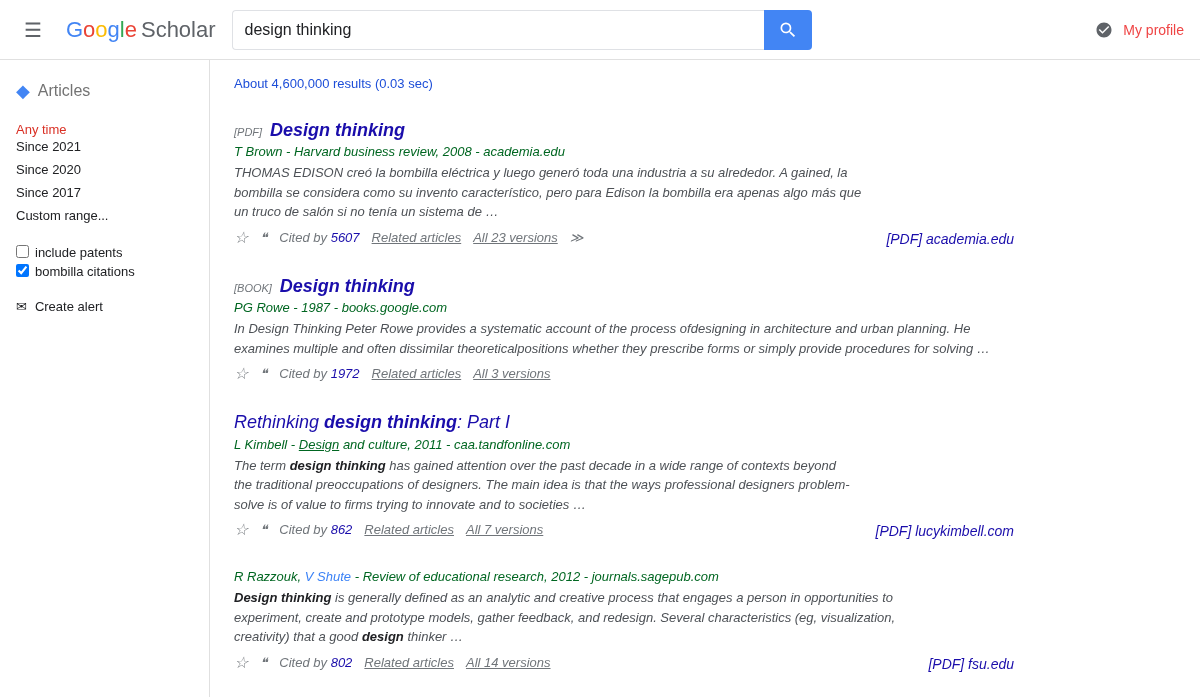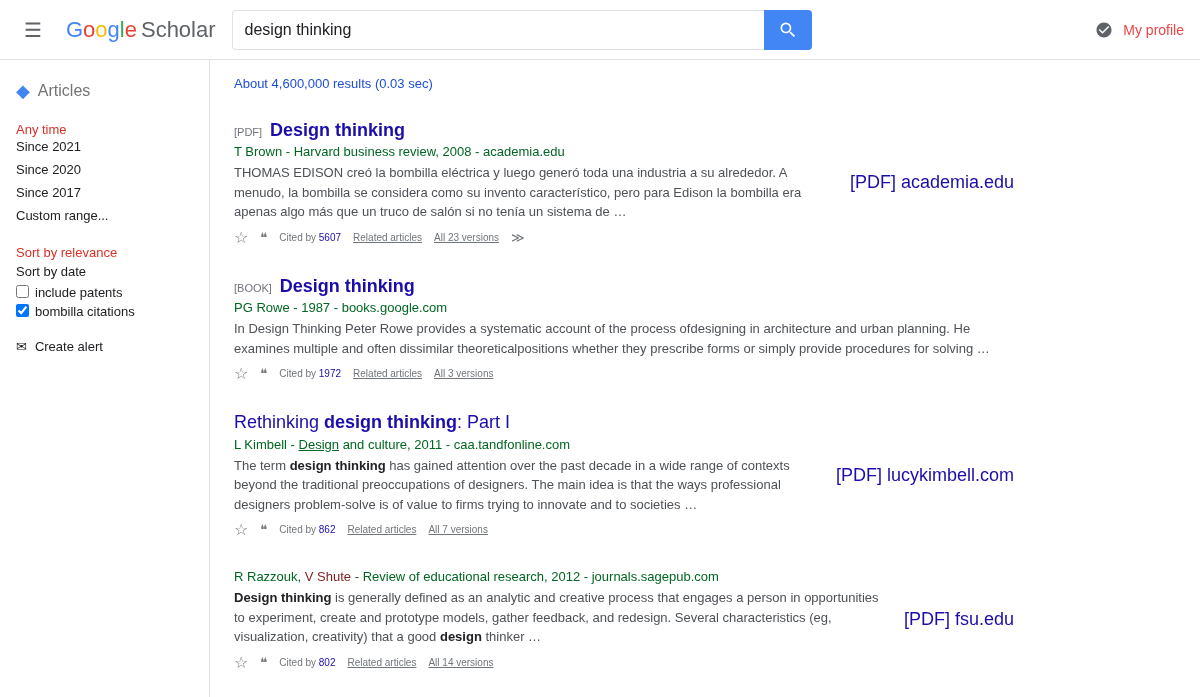--- a/index.html
+++ b/index.html
@@ -181,27 +181,28 @@
       margin-bottom: 28px;
     }
 
     
     .result-item {
       margin-bottom: 28px;
       max-width: 780px;
     }
     .result-row {
       display: flex;
-      align-items: center;
+      align-items: flex-end;
       justify-content: space-between;
+      font-style: italic;
     }
     .result-main { flex: 1; }
     .result-pdf-link {
       color: #1a0dab;
-      font-size: 18px;
+      font-size: 14px;
       white-space: nowrap;
       margin-left: 24px;
       text-decoration: none;
     }
     .result-type-badge {
       font-size: 11px;
       color: #70757a;
       text-transform: uppercase;
       margin-right: 4px;
     }
@@ -236,21 +237,21 @@
       color: #70757a;
       cursor: pointer;
       font-size: 16px;
     }
     .result-cite-icon {
       color: #70757a;
       cursor: pointer;
       font-size: 13px;
     }
     .result-cited {
-      font-size: 10px;
+      font-size: 13px;
       color: #70757a;
     }
     .result-cited a {
       color: #1a0dab;
       text-decoration: none;
       cursor: pointer;
     }
     .result-more-icon {
       color: #70757a;
       font-size: 13px;
@@ -302,24 +303,20 @@
     </div>
 
     <div class="sidebar-section">
       <span class="sidebar-filter-active">Any time</span>
       <span class="sidebar-filter-item">Since 2021</span>
       <span class="sidebar-filter-item">Since 2020</span>
       <span class="sidebar-filter-item">Since 2017</span>
       <span class="sidebar-filter-item">Custom range...</span>
     </div>
 
-    <div class="sidebar-section sidebar-section-divider">
-      <span class="sidebar-sort-active">Sort by relevance</span>
-      <span class="sidebar-sort-item">Sort by date</span>
-    </div>
 
     <div class="sidebar-section">
       <div class="sidebar-checkbox-row">
         <input type="checkbox" id="cb-patents" style="">
         <label for="cb-patents" class="sidebar-checkbox-label">include patents</label>
       </div>
       <div class="sidebar-checkbox-row">
         <input type="checkbox" id="cb-citations" checked="" style="">
         <label for="cb-citations" class="sidebar-checkbox-label">bombilla citations</label>
       </div>
@@ -338,21 +335,21 @@
       <div class="result-row">
         <div class="result-main">
           <div>
             <span class="result-type-badge">[PDF]</span>
             <a class="result-title" href="#"><b>Design thinking</b></a>
           </div>
           <div class="result-authors">
             T Brown - Harvard business review, 2008 - academia.edu
           </div>
           <div class="result-snippet">
-            THOMAS EDISON creó la bombilla eléctrica y luego generó toda una industria a su alrededor. A menudo, la bombilla se considera como su invento característico, pero para Edison la bombilla era apenas algo más que un truco de salón si no tenía un sistema de …
+            THOMAS EDISON creó la bombilla eléctrica y luego generó toda una industria a su alrededor. A gained, la bombilla se considera como su invento característico, pero para Edison la bombilla era apenas algo más que un truco de salón si no tenía un sistema de …
           </div>
           <div class="result-actions">
             <span class="result-action-icon">☆</span>
             <span class="result-cite-icon">❝</span>
             <span class="result-cited">Cited by <a href="#">5607</a></span>
             <a href="#" class="result-cited">Related articles</a>
             <a href="#" class="result-cited">All 23 versions</a>
             <span class="result-more-icon">≫</span>
           </div>
         </div>
@@ -405,21 +402,21 @@
           </div>
         </div>
         <a href="#" class="result-pdf-link">[PDF] lucykimbell.com</a>
       </div>
     </div>
 
     <div class="result-item">
       <div class="result-row">
         <div class="result-main">
           <div class="result-authors">
-            R Razzouk, <a href="#" style="color:#7f1d1d;text-decoration:none;">V Shute</a> - Review of educational research, 2012 - journals.sagepub.com
+            R Razzouk, <a href="#" style="color:#3b82f6;text-decoration:none;">V Shute</a> - Review of educational research, 2012 - journals.sagepub.com
           </div>
           <div class="result-snippet">
             <b>Design thinking</b> is generally defined as an analytic and creative process that engages a person in opportunities to experiment, create and prototype models, gather feedback, and redesign. Several characteristics (eg, visualization, creativity) that a good <b>design</b> thinker …
           </div>
           <div class="result-actions">
             <span class="result-action-icon">☆</span>
             <span class="result-cite-icon">❝</span>
             <span class="result-cited">Cited by <a href="#">802</a></span>
             <a href="#" class="result-cited">Related articles</a>
             <a href="#" class="result-cited">All 14 versions</a>

